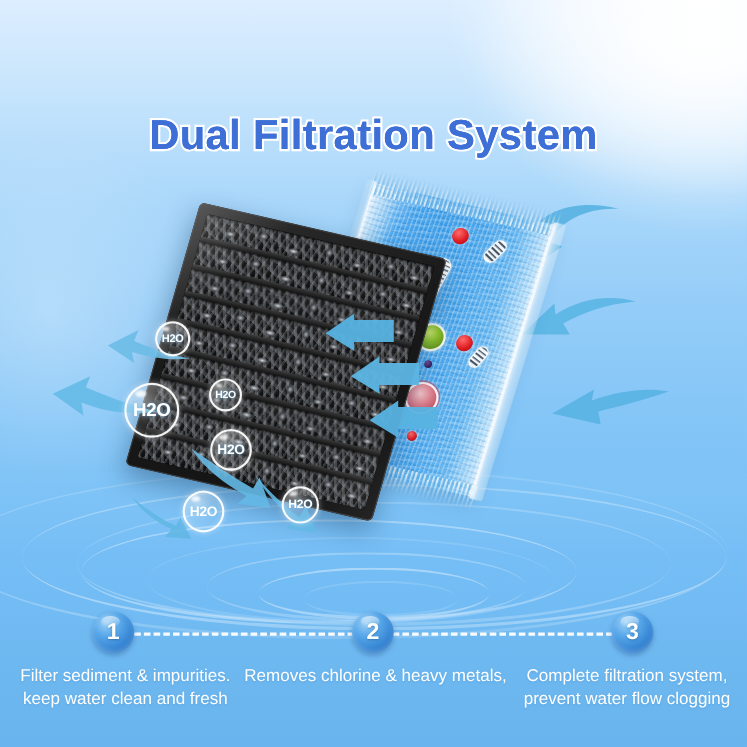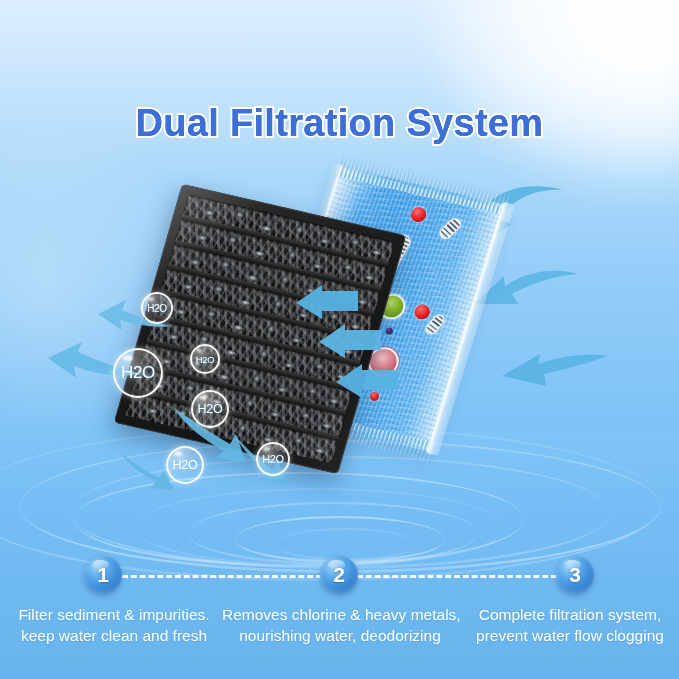--- a/index.html
+++ b/index.html
@@ -191,21 +191,21 @@
 
   
   .arrow{position:absolute;}
   .arrow svg{display:block;overflow:visible;}
 
   
   .h2o{
     position:absolute;border-radius:50%;
     border:2px solid rgba(255,255,255,.95);
     display:flex;align-items:center;justify-content:center;
-    color:#ffffff;font-weight:normal;
+    color:#ffffff;font-weight:bold;
     background:radial-gradient(circle at 35% 30%, rgba(255,255,255,.45) 0%, rgba(255,255,255,.12) 45%, rgba(255,255,255,0) 70%);
     box-shadow:0 0 6px rgba(255,255,255,.45), inset 0 0 8px rgba(255,255,255,.35);
     text-shadow:0 0 3px rgba(120,190,240,.8);
     letter-spacing:-.3px;
   }
   .h2o::after{
     content:"";position:absolute;left:18%;top:10%;width:22%;height:14%;
     border-radius:50%;background:rgba(255,255,255,.8);filter:blur(1px);
   }
 
@@ -400,21 +400,20 @@
     <div class="circle" style="left:84px;top:0px;">1</div>
     <div class="circle" style="left:320px;top:0px;">2</div>
     <div class="circle" style="left:556px;top:0px;">3</div>
 
     <div class="cap" style="left:-6px;top:48px;width:240px;">
       <div>Filter sediment &amp; impurities.</div>
       <div>keep water clean and fresh</div>
     </div>
     <div class="cap" style="left:222px;top:48px;width:236px;">
       <div>Removes chlorine &amp; heavy metals,</div>
-      <div>nourishing water, deodorizing</div>
     </div>
     <div class="cap" style="left:454px;top:48px;width:232px;">
       <div>Complete filtration system,</div>
       <div>prevent water flow clogging</div>
     </div>
   </div>
 
 </div>
 
 </body></html>

